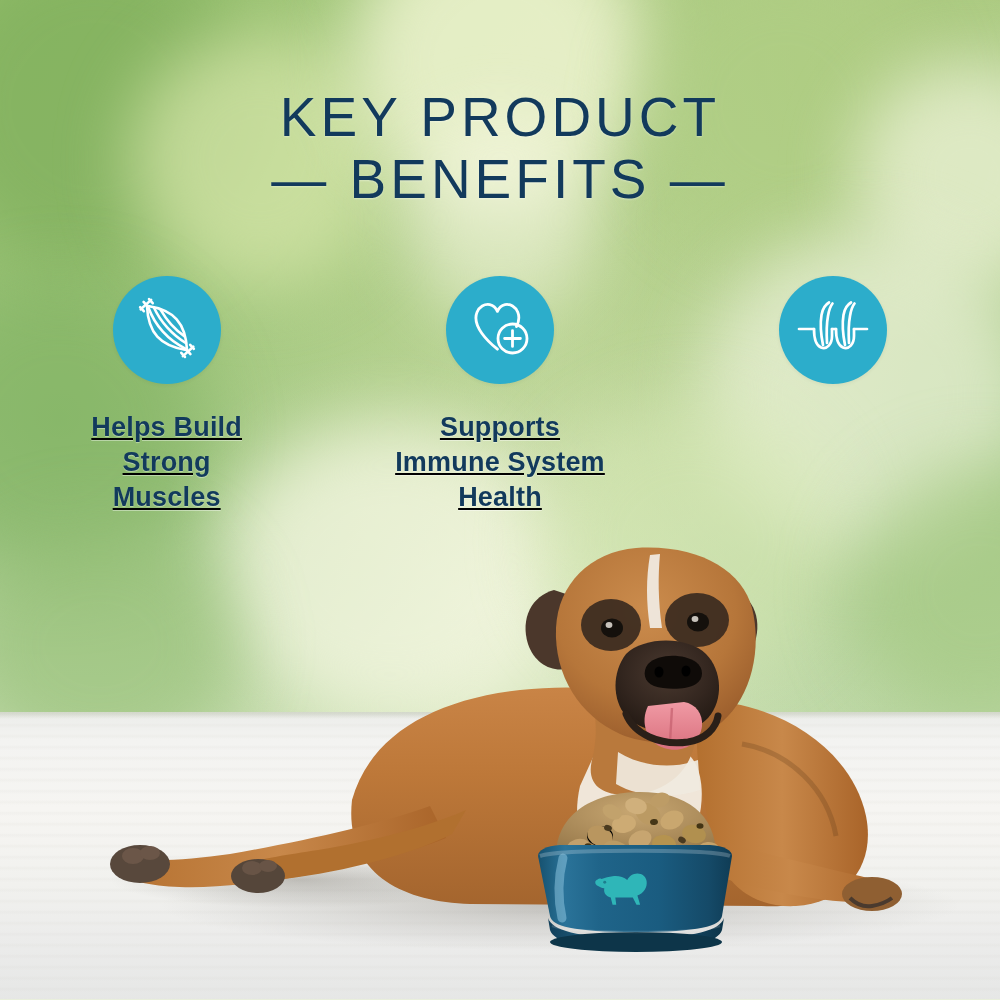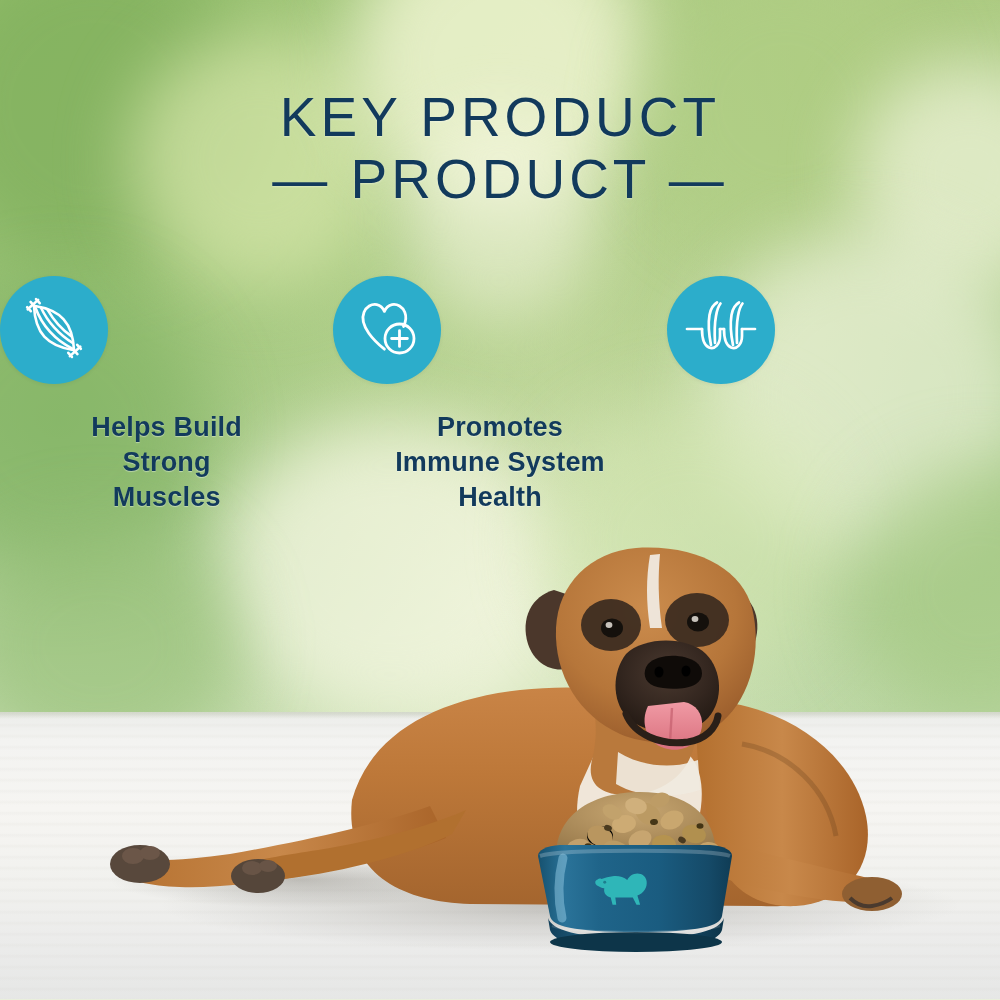--- a/index.html
+++ b/index.html
@@ -81,21 +81,21 @@
   .heading .l1 { display:block; font-size:55px; }
   .heading .l2 { display:block; font-size:55px; margin-top:4px; }
 
   
   .benefits {
     position:absolute; top:276px; left:0; right:0;
     display:flex;
   }
   .benefit {
     flex:1;
-    display:flex; flex-direction:column; 
+    display:flex; flex-direction:column; align-items:center;text-decoration:underline;
   }
   .icon-circle {
     width:108px; height:108px; border-radius:50%;
     background:#2cadcb;
     display:flex; align-items:center; justify-content:center;
     box-shadow:0 1px 4px rgba(0,0,0,.06);
   }
   .benefit-label {
     margin-top:26px;
     color:#123a5c;
@@ -132,21 +132,21 @@
     <div class="blob b10"></div>
       <div class="blob b11"></div>
       <div class="blob b12"></div>
   </div>
 
   <div class="floor"></div>
   <div class="floor-edge"></div>
 
   <div class="heading">
     <span class="l1">KEY PRODUCT</span>
-    <span class="l2">— PRODUCT —</span>
+    <span class="l2">— BENEFITS —</span>
   </div>
 
   <div class="benefits">
 
     <div class="benefit">
       <div class="icon-circle">
         <span>
           <svg width="74" height="74" viewBox="0 0 74 74" fill="none" stroke="#ffffff" stroke-width="2.6" stroke-linecap="round" stroke-linejoin="round">
             <g transform="rotate(-42 37 37)">
               <path d="M37 7 C28 18, 24 29, 24 37 C24 45, 28 56, 37 67 C46 56, 50 45, 50 37 C50 29, 46 18, 37 7 Z"></path>
@@ -174,21 +174,21 @@
                      C37.5 13.3, 34.9 15.8, 33.4 19.4
                      C31.9 15.8, 29.3 13.3, 25.8 12.6
                      C20.5 11.6, 15.2 14.8, 13 20.3
                      C10.1 27.4, 13.2 34.7, 17.8 41.2
                      C22.6 48, 29 53.6, 33.4 57.2"></path>
             <circle cx="48.5" cy="46.5" r="14.5"></circle>
             <path d="M48.5 38.6 L48.5 54.4 M40.6 46.5 L56.4 46.5"></path>
           </svg>
         </span>
       </div>
-      <div class="benefit-label">Promotes
+      <div class="benefit-label">Supports
 Immune System
 Health</div>
     </div>
 
     <div class="benefit">
       <div class="icon-circle">
         <span>
           <svg width="74" height="70" viewBox="0 0 74 70" fill="none" stroke="#ffffff" stroke-width="2.7" stroke-linecap="round" stroke-linejoin="round">
 
             <path d="M3 36 L18 36"></path>

